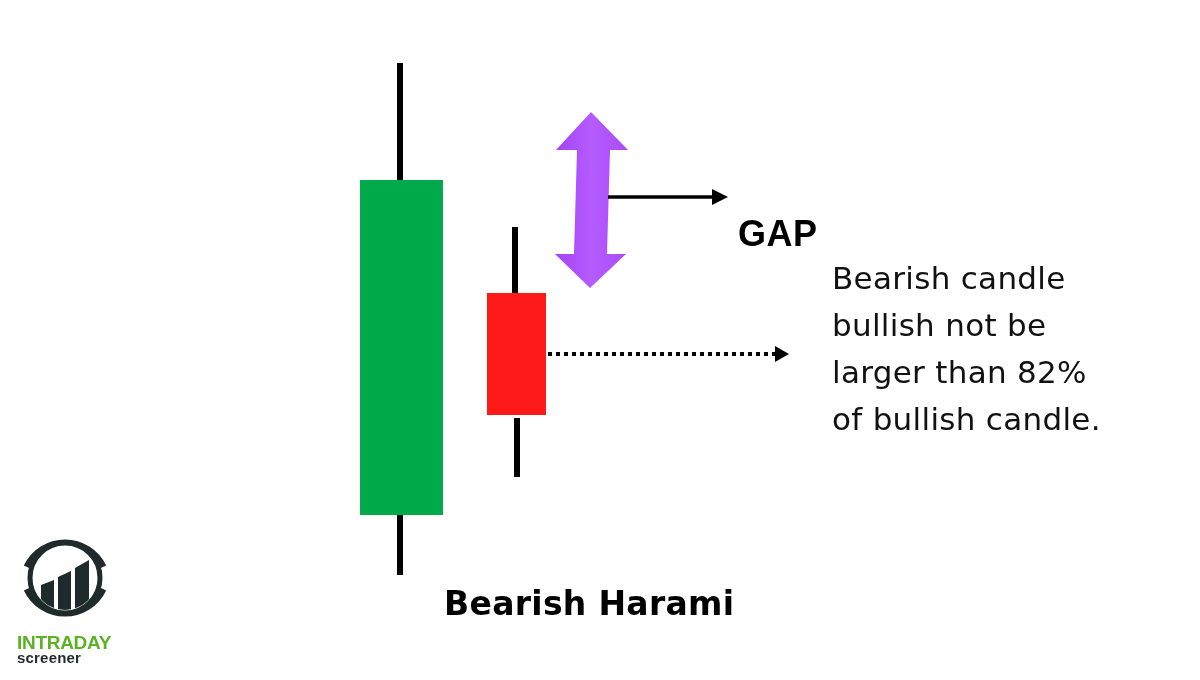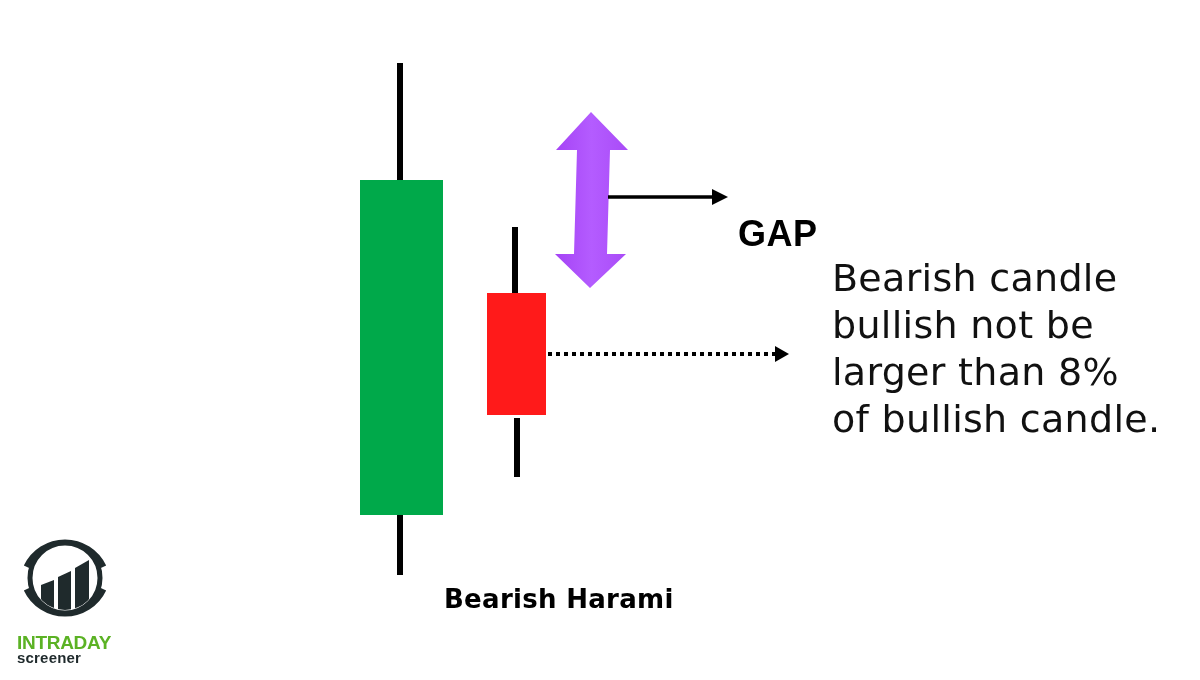--- a/index.html
+++ b/index.html
@@ -23,31 +23,31 @@
       font-family: "Liberation Sans", sans-serif;
       font-weight: bold;
       font-size: 36px;
       color: #000;
       letter-spacing: 0.5px;
     }
     .note {
       position: absolute;
       font-family: "DejaVu Sans", sans-serif;
       font-weight: normal;
-      font-size: 38px;
+      font-size: 31px;
       line-height: 47px;
       color: #111;
       letter-spacing: 0.3px;
     }
     .note div { white-space: nowrap; }
     .title {
       position: absolute;
       font-family: "DejaVu Sans", sans-serif;
       font-weight: bold;
-      font-size: 26px;
+      font-size: 33px;
       color: #000;
       letter-spacing: 0.3px;
       white-space: nowrap;
     }
     .logo-text-1 {
       position: absolute;
       font-family: "Liberation Sans", sans-serif;
       font-weight: bold;
       font-size: 19px;
       letter-spacing: -0.3px;
@@ -90,21 +90,21 @@
 <div class="gap-label" style="left:738px; top:170px;margin-top:43px;">GAP</div>
 
 <svg class="abs" style="left:546px; top:343px;" width="246" height="22" viewBox="0 0 246 22">
   <line x1="2" y1="11" x2="230" y2="11" stroke="#000" stroke-width="4" stroke-dasharray="4 4"></line>
   <path d="M229 3 L243 11 L229 19 Z" fill="#000"></path>
 </svg>
 
 <div class="note" style="left:832px; top:255px;">
   <div>Bearish candle</div>
   <div>bullish not be</div>
-  <div>larger than 8%</div>
+  <div>larger than 82%</div>
   <div>of bullish candle.</div>
 </div>
 
 <div class="title" style="left:444px; top:584px;">Bearish Harami</div>
 
 <div class="abs" style="left:10px; top:525px; width:120px; height:150px;">
   <svg style="position:absolute; left:3px; top:2px;" width="104" height="102" viewBox="0 0 104 102">
 
     <path d="M14 40 A42 42 0 0 1 90 40" fill="none" stroke="#1F2A2C" stroke-width="7"></path>
     <path d="M14 62 A42 42 0 0 0 90 62" fill="none" stroke="#1F2A2C" stroke-width="7"></path>

